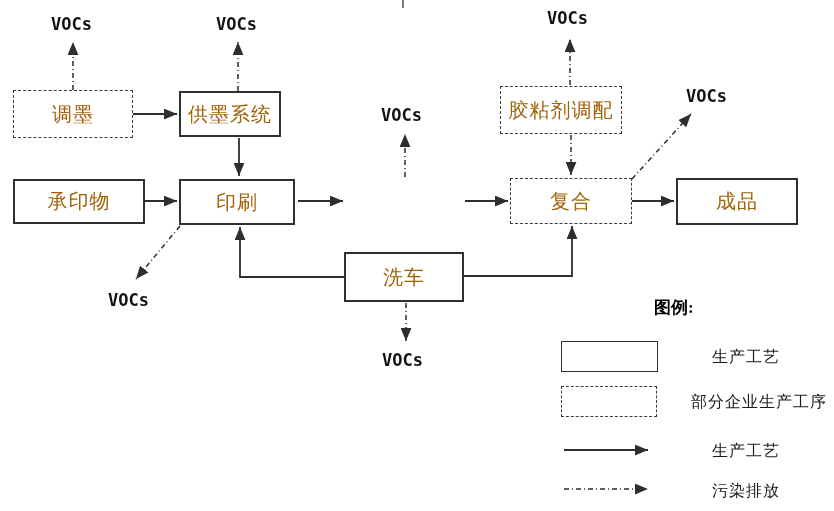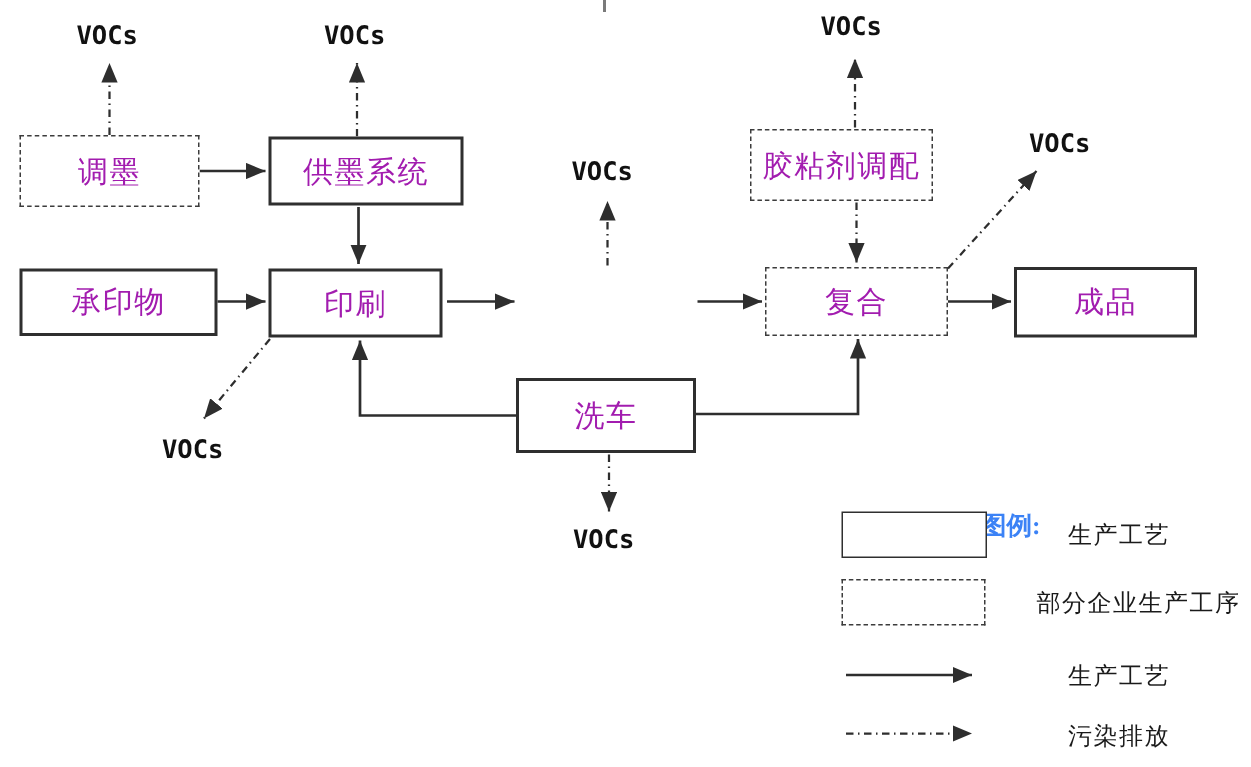--- a/index.html
+++ b/index.html
@@ -3,41 +3,41 @@
 <meta charset="utf-8">
 <style>
   html,body{margin:0;padding:0;background:#ffffff;}
   #stage{
     position:relative;width:834px;height:511px;background:#ffffff;overflow:hidden;
     font-family:"Liberation Serif","DejaVu Serif",serif;color:#1a1a1a;
   }
   svg.layer{position:absolute;left:0;top:0;width:834px;height:511px;}
   .node{
     position:absolute;display:flex;align-items:center;justify-content:center;
-    background:#ffffff;font-size:20px;letter-spacing:1px;color:#a21caf;
+    background:#ffffff;font-size:20px;letter-spacing:1px;color:#a16207;
     box-sizing:border-box;
   }
   .node.solid{border:2px solid #2f2f2f;}
   .node.dashed{border:1.6px dashed #3c3c3c;}
   .voc{
     position:absolute;font-family:"DejaVu Sans Mono","Liberation Mono",monospace;
     font-size:17px;font-weight:600;color:#111;white-space:nowrap;
   }
   .legend-title{
-    position:absolute;left:654px;top:296px;font-size:17px;font-weight:bold;color:#3b82f6;margin-top:43px;
+    position:absolute;left:654px;top:296px;font-size:17px;font-weight:bold;color:#000000;
   }
   .legend-sample{position:absolute;box-sizing:border-box;background:#fff;}
   .legend-sample.solid{left:561px;top:341px;width:97px;height:31px;border:1.8px solid #2f2f2f;}
   .legend-sample.dashed{left:561px;top:386px;width:96px;height:31px;border:1.6px dashed #3c3c3c;}
   .legend-label{
     position:absolute;font-size:16px;letter-spacing:1px;color:#1a1a1a;white-space:nowrap;
   }
   
   #n-ink-mixing   {left:13px; top:90px; width:120px;height:48px;}
-  #n-ink-supply   {left:179px;top:91px; width:130px;height:46px;}
+  #n-ink-supply   {left:179px;top:91px; width:102px;height:46px;}
   #n-substrate    {left:13px; top:179px;width:132px;height:45px;}
   #n-printing     {left:179px;top:179px;width:116px;height:46px;}
   #n-drying       {left:345px;top:178px;width:120px;height:47px;}
   #n-adhesive     {left:500px;top:86px; width:122px;height:48px;}
   #n-laminating   {left:510px;top:178px;width:122px;height:46px;}
   #n-finished     {left:676px;top:178px;width:122px;height:47px;}
   #n-washing      {left:344px;top:252px;width:120px;height:50px;}
 </style>
 </head>
 <body>

